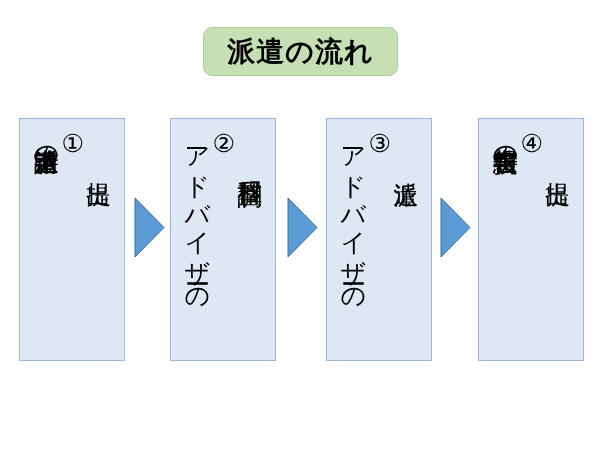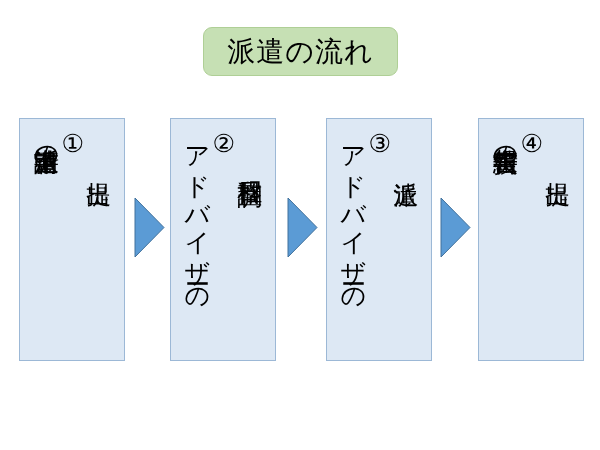--- a/index.html
+++ b/index.html
@@ -28,20 +28,21 @@
     top: 27px;
     width: 195px;
     height: 49px;
     background: #C6E0B4;
     border: 1px solid #AFCF96;
     border-radius: 9px;
     box-sizing: border-box;
     display: flex;
     align-items: center;
     justify-content: center;
+    font-weight: bold;
   }
   .title-text {
     font-size: 28px;
     line-height: 1;
     color: #000000;
     letter-spacing: 1px;
     white-space: nowrap;
   }
 
   

